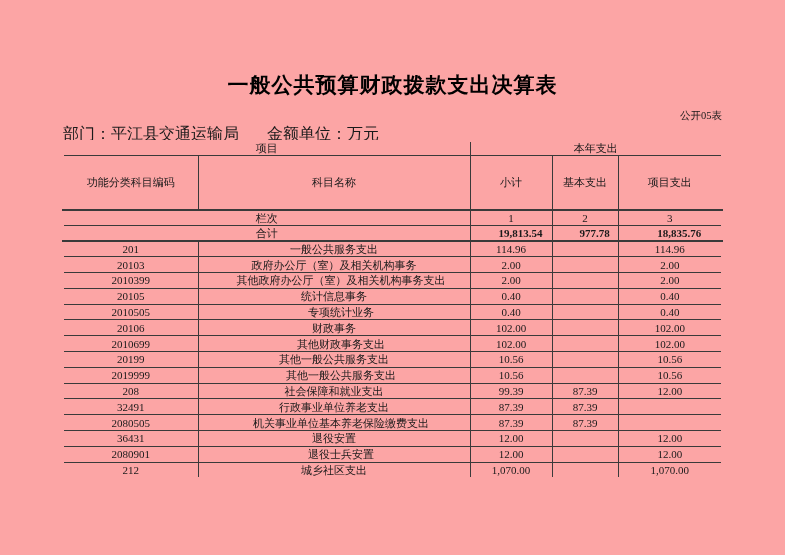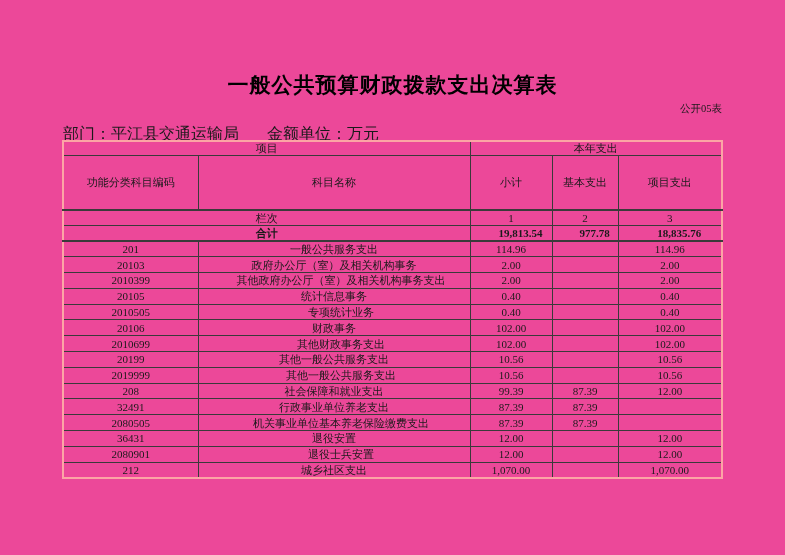--- a/index.html
+++ b/index.html
@@ -1,40 +1,40 @@
 <!DOCTYPE html>
 <html><head>
 <meta charset="utf-8">
 <style>
   html, body { margin: 0; padding: 0; background: #ffffff; }
   .page {
     position: relative;
     width: 785px;
     height: 555px;
-    background: #ec4899;
+    background: #fca5a5;
     font-family: "Liberation Serif", "DejaVu Serif", serif;
     color: #1a1a1a;
     overflow: hidden;
   }
   .title {
     position: absolute;
     top: 71px;
     left: 0;
     width: 100%;
     margin: 0;
     text-align: center;
     font-size: 21px;
     font-weight: bold;
     letter-spacing: 1px;
     font-family: "Liberation Sans", "DejaVu Sans", sans-serif;
     color: #000000;
   }
   .sheet-no {
     position: absolute;
-    top: 102px;
+    top: 109px;
     right: 63px;
     font-size: 10.5px;
   }
   .meta-row {
     position: absolute;
     top: 124px;
     left: 63px;
     width: 659px;
     display: flex;
     font-size: 16px;
@@ -57,21 +57,21 @@
     vertical-align: middle;
     white-space: nowrap;
     overflow: hidden;
     line-height: 1.1;
   }
   tr.h1 { height: 14px; }
   tr.h2 { height: 55px; margin-left: 8px; }
   tr.h3 { height: 15px; }
   tr.h4 { height: 16px; }
   tr.h2 td { border-bottom-width: 2px; }
-  tr.h4 td { border-bottom-width: 2px; font-weight: bold; }
+  tr.h4 td { border-bottom-width: 2px; font-weight: normal; }
   tbody#rows tr { height: 15.8px; margin-top: 24px; }
   td.code { text-align: left; padding-left: 2px; }
   td.name { text-align: left; padding-left: 3px; }
   td.name.indent { padding-left: 14px; }
   td.num  { text-align: right; }
   td.n3 { padding-right: 20px; }
   td.n4 { padding-right: 13px; }
   td.n5 { padding-right: 36px; }
   tr.h4 td.num { font-weight: bold; padding-left: 19px; }
 </style>

